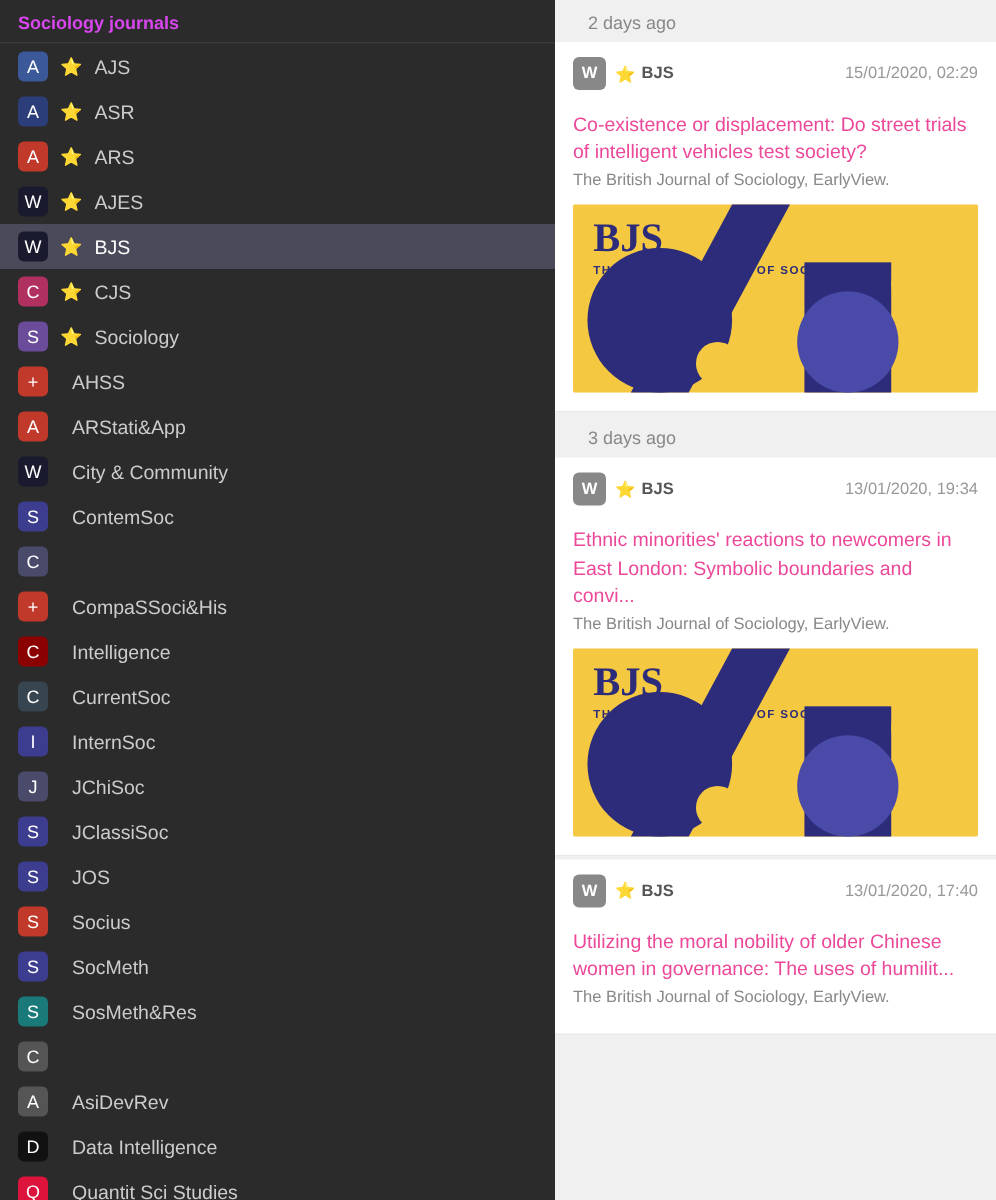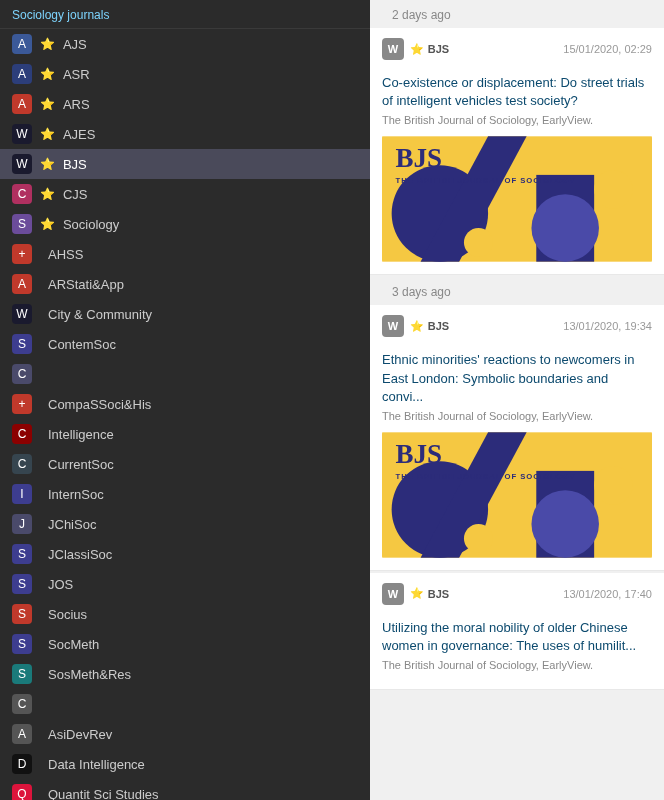--- a/index.html
+++ b/index.html
@@ -18,23 +18,23 @@
       width: 370px;
       background: #2b2b2b;
       display: flex;
       flex-direction: column;
       overflow: hidden;
       flex-shrink: 0;
     }
 
     #sidebar-header {
       padding: 8px 12px 6px 12px;
-      color: #7dd3fc;
+      color: #d946ef;
       font-size: 12px;
-      font-weight: 400;
+      font-weight: 700;
       border-bottom: 1px solid #3a3a3a;
     }
 
     #sidebar-list {
       overflow-y: auto;
       flex: 1;
     }
 
     #sidebar-list::-webkit-scrollbar { width: 4px; }
     #sidebar-list::-webkit-scrollbar-track { background: #2b2b2b; }
@@ -151,21 +151,21 @@
     .source-star { color: #f5c518; font-size: 12px; }
     .source-name { color: #555; font-size: 11px; font-weight: 600; }
 
     .article-time {
       color: #999;
       font-size: 11px;
       flex-shrink: 0;
     }
 
     .article-title {
-      color: #0c4a6e;
+      color: #ec4899;
       font-size: 13px;
       font-weight: 500;
       line-height: 1.4;
       margin-bottom: 4px;
       margin-top: 14px;
     }
 
     .article-journal {
       color: #888;
       font-size: 11px;

